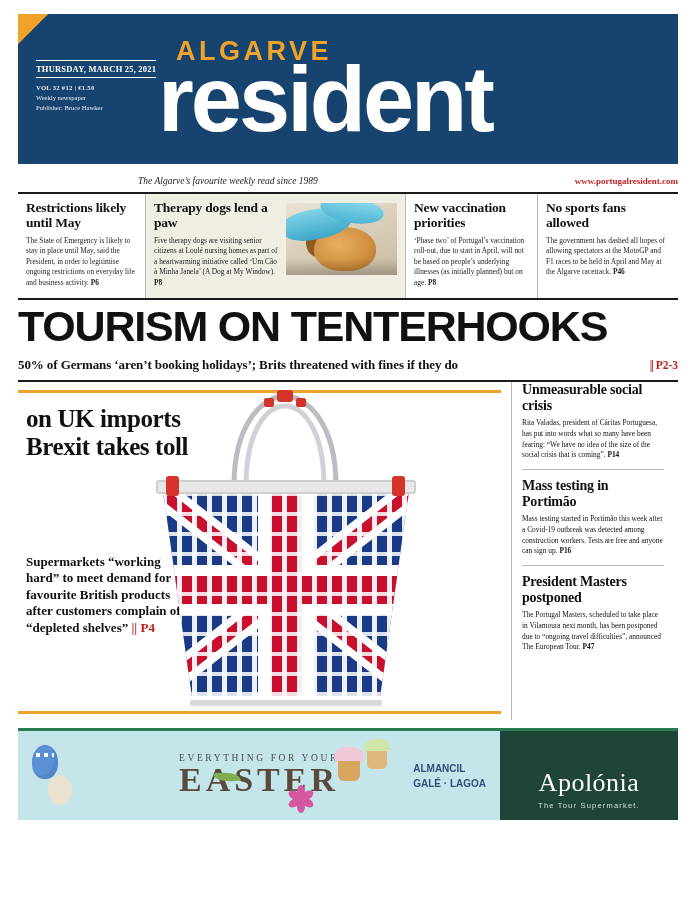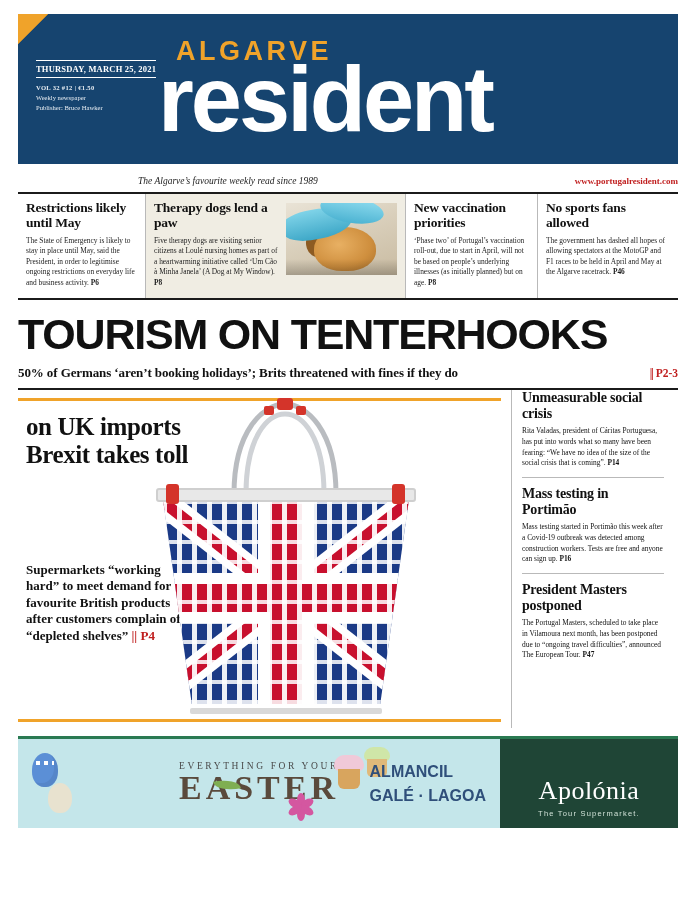--- a/index.html
+++ b/index.html
@@ -146,21 +146,21 @@
     border-radius: 50%;
     transform: rotate(9deg);
   }
   .photo-shadow {
     position:absolute; left:0; bottom:0; width:100%; height:16px;
     background: linear-gradient(0deg, rgba(0,0,0,.22), rgba(0,0,0,0));
   }
   .t2 { background: #f0ede3; }
 
   
-  .mainhead-wrap { margin: 13px 18px 0 18px; }
+  .mainhead-wrap { margin: 5px 18px 0 18px; }
   .mainhead {
     font-family: "Liberation Sans", sans-serif;
     font-weight: bold;
     font-size: 43px;
     line-height: 1;
     letter-spacing: -1.2px;
     color: #111;
     margin: 0;
   }
   .subhead-row {
@@ -300,21 +300,21 @@
     text-transform: uppercase;
   }
   .ad-easter {
     font-family: "Liberation Serif", serif;
     font-weight: bold; font-size: 34px; letter-spacing: 4px;
     color: #5a4a3c; margin-top: -2px;
   }
   .ad-towns {
     position:absolute; right: 14px; top: 50%; transform: translateY(-50%);
     font-family: "Liberation Sans", sans-serif;
-    font-weight: bold; font-size: 16px; color: #2f4f7a; line-height: 1.5;
+    font-weight: bold; font-size: 10px; color: #2f4f7a; line-height: 1.5;
     text-align: left;
   }
   .egg { position:absolute; border-radius: 50% 50% 45% 45%; }
   .egg1 { left: 14px; top: 14px; width: 26px; height: 34px; background:#5b8fd6;
     box-shadow: inset -4px -4px 0 rgba(0,0,0,.06); }
   .egg1::after { content:""; position:absolute; left:4px; top:8px; width:18px; height:4px;
     background: repeating-linear-gradient(90deg,#fff 0 4px,transparent 4px 8px); }
   .egg2 { left: 30px; top: 44px; width: 24px; height: 30px; background:#e8e2cf; }
   .cupcake {
     position:absolute; left: 316px; top: 16px; width: 30px; height: 34px;

